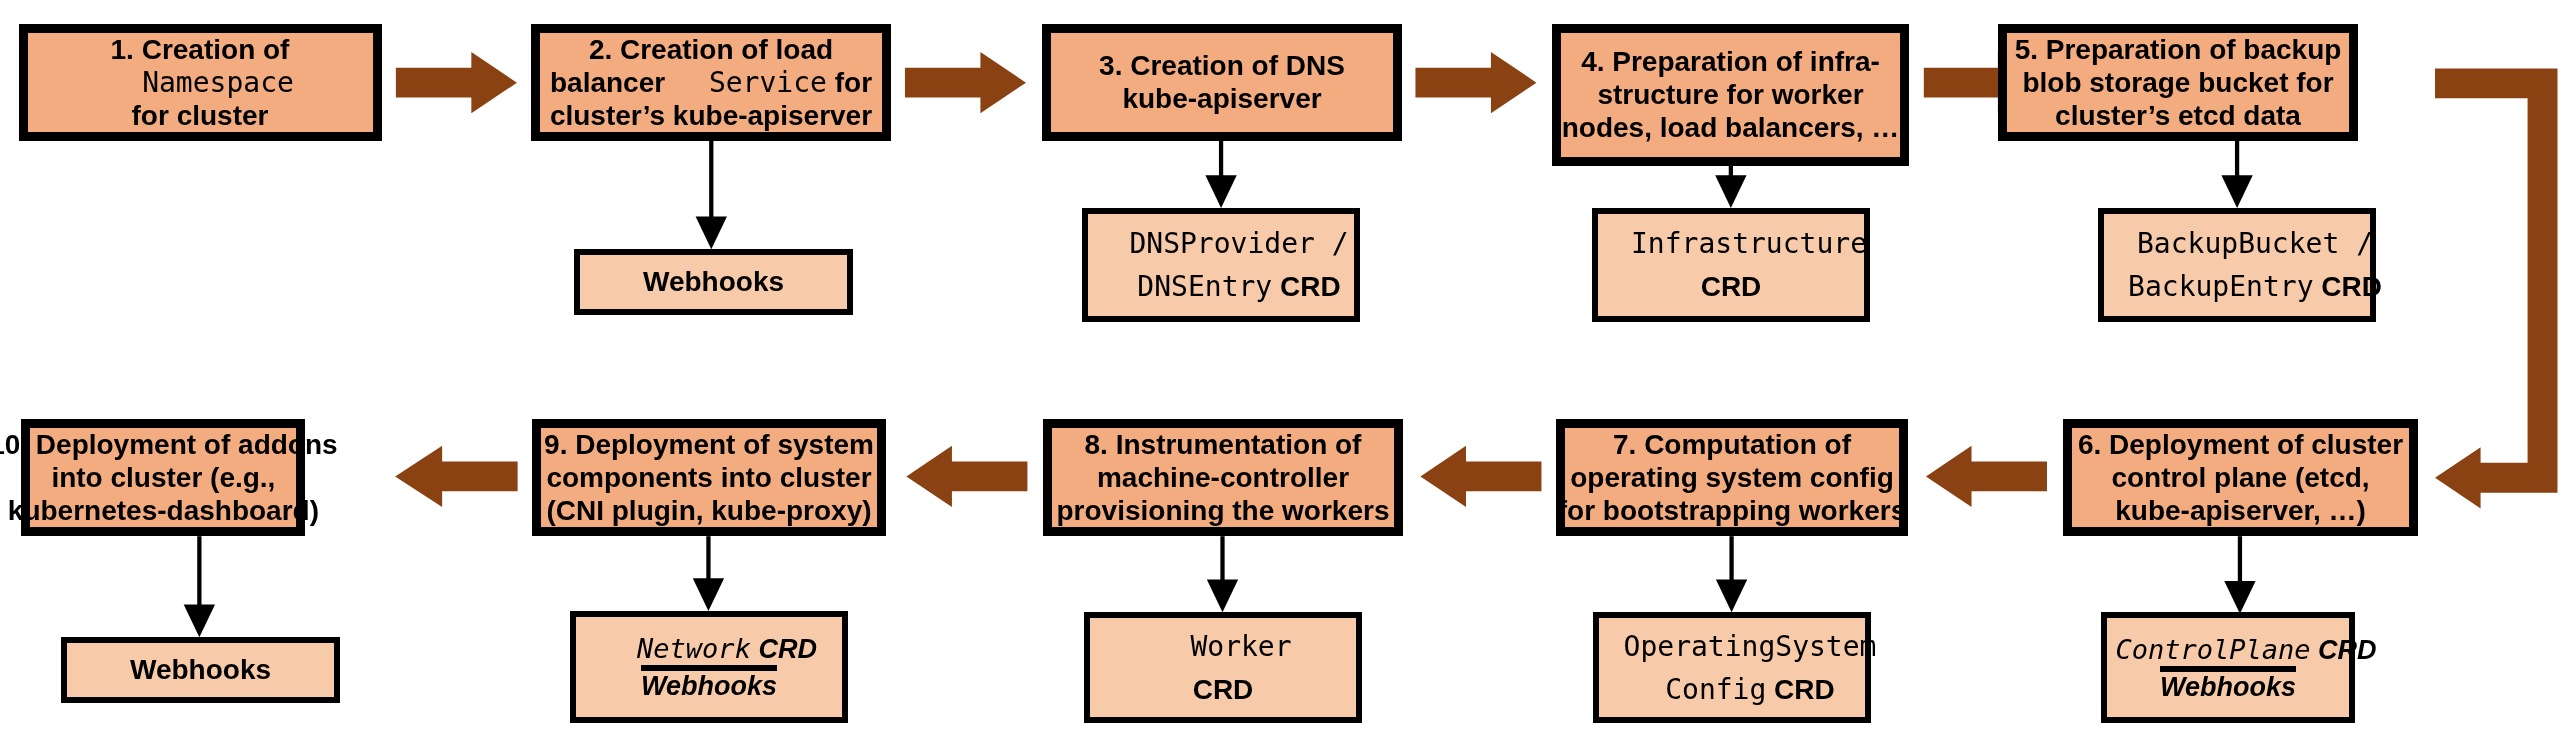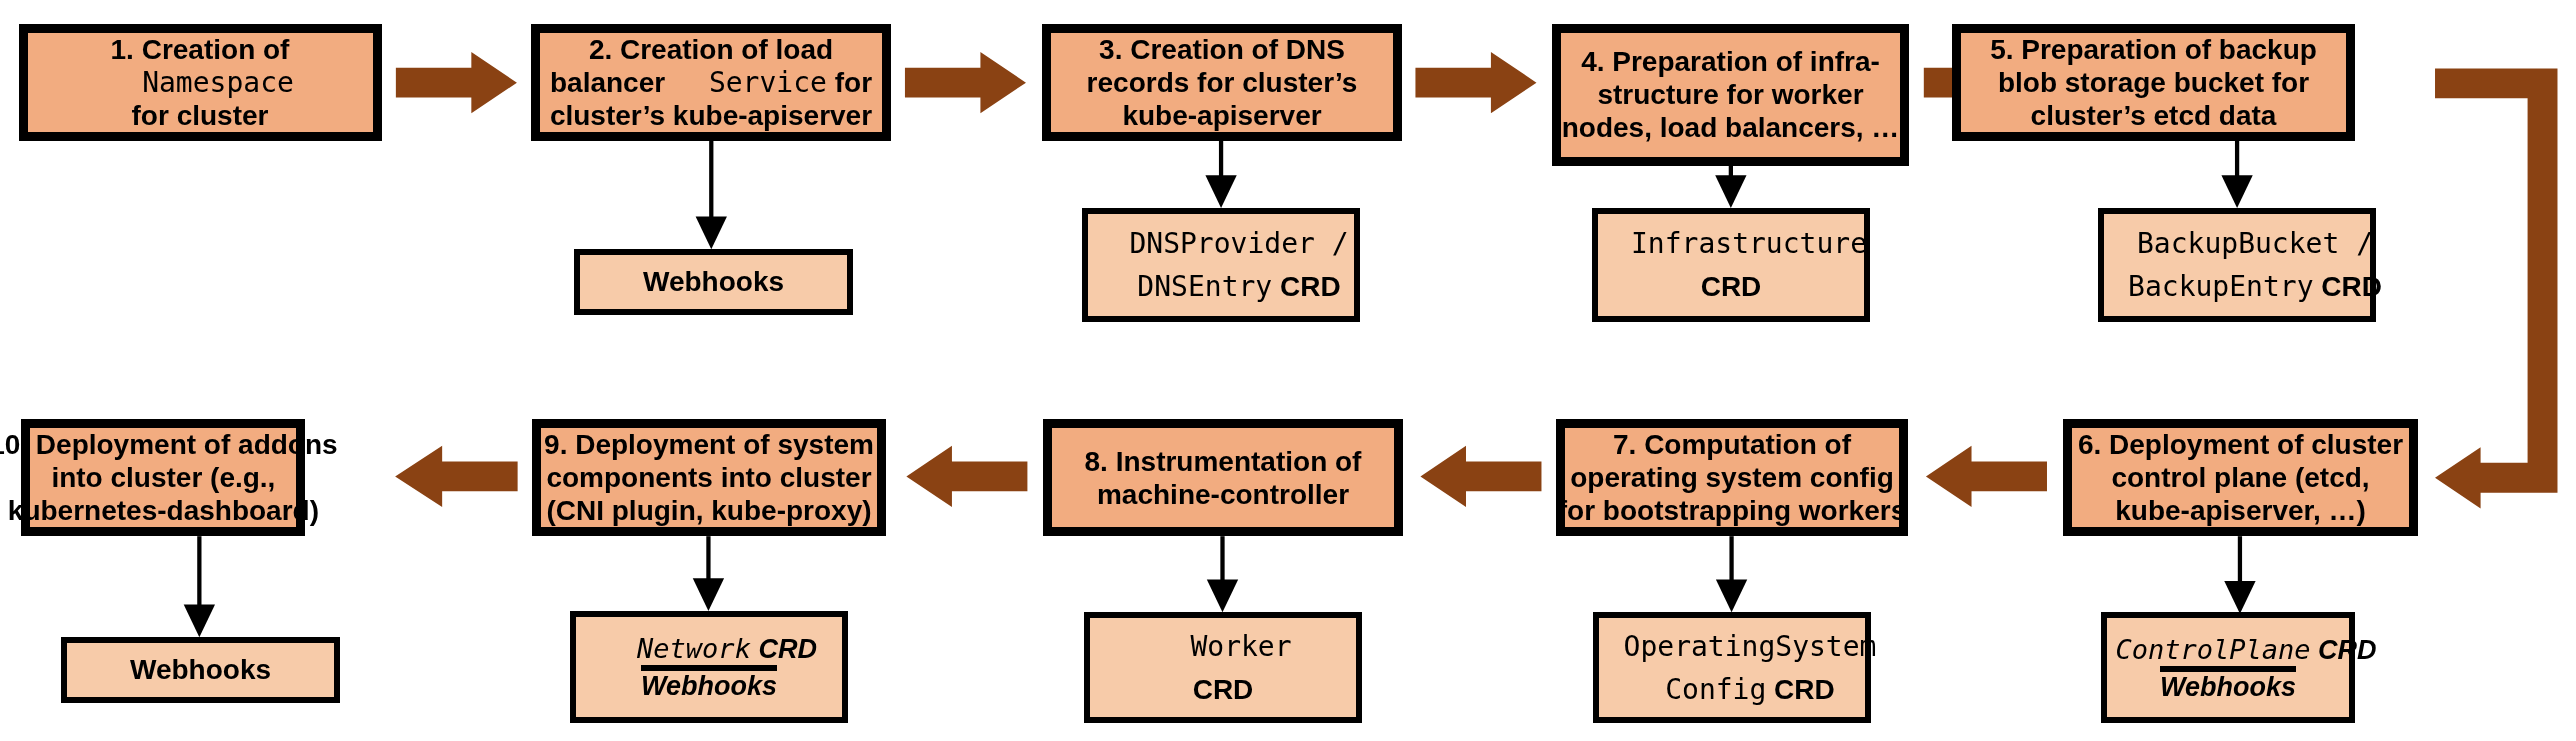--- a/index.html
+++ b/index.html
@@ -146,29 +146,28 @@
       <div class="line"><span class="mono">Namespace</span></div>
       <div class="line"><span class="sans">for cluster</span></div>
     </div>
   <div class="box main" style="left:531px;top:23.5px;width:360px;height:117px">
       <div class="line"><span class="sans">2. Creation of load</span></div>
       <div class="line"><span class="sans">balancer </span><span class="mono">Service</span><span class="sans"> for</span></div>
       <div class="line"><span class="sans">cluster’s kube-apiserver</span></div>
     </div>
   <div class="box main" style="left:1042px;top:23.5px;width:360px;height:117px">
       <div class="line"><span class="sans">3. Creation of DNS</span></div>
-      <div class="line"><span class="sans">records for cluster’s</span></div>
       <div class="line"><span class="sans">kube-apiserver</span></div>
     </div>
   <div class="box main" style="left:1552px;top:23.5px;width:357px;height:142px">
       <div class="line"><span class="sans">4. Preparation of infra-</span></div>
       <div class="line"><span class="sans">structure for worker</span></div>
       <div class="line"><span class="sans">nodes, load balancers, …</span></div>
     </div>
-  <div class="box main" style="left:1952px;top:23.5px;width:403px;height:117px">
+  <div class="box main" style="left:1998px;top:23.5px;width:360px;height:117px">
       <div class="line"><span class="sans">5. Preparation of backup</span></div>
       <div class="line"><span class="sans">blob storage bucket for</span></div>
       <div class="line"><span class="sans">cluster’s etcd data</span></div>
     </div>
 
   <div class="box sub single" style="left:574px;top:249px;width:279px;height:66px">
       <div class="line"><span class="sans">Webhooks</span></div>
     </div>
   <div class="box sub tall" style="left:1082px;top:208px;width:278px;height:114px">
       <div class="line"><span class="mono">DNSProvider /</span></div>
@@ -189,20 +188,21 @@
       <div class="line"><span class="sans">kube-apiserver, …)</span></div>
     </div>
   <div class="box main" style="left:1556px;top:419px;width:352px;height:117px">
       <div class="line"><span class="sans">7. Computation of</span></div>
       <div class="line"><span class="sans">operating system config</span></div>
       <div class="line"><span class="sans">for bootstrapping workers</span></div>
     </div>
   <div class="box main" style="left:1043px;top:419px;width:360px;height:117px">
       <div class="line"><span class="sans">8. Instrumentation of</span></div>
       <div class="line"><span class="sans">machine-controller</span></div>
+      <div class="line"><span class="sans">provisioning the workers</span></div>
     </div>
   <div class="box main" style="left:532px;top:419px;width:354px;height:117px">
       <div class="line"><span class="sans">9. Deployment of system</span></div>
       <div class="line"><span class="sans">components into cluster</span></div>
       <div class="line"><span class="sans">(CNI plugin, kube-proxy)</span></div>
     </div>
   <div class="box main" style="left:21.4px;top:419px;width:284px;height:117px">
       <div class="line"><span class="sans">10. Deployment of addons</span></div>
       <div class="line"><span class="sans">into cluster (e.g.,</span></div>
       <div class="line"><span class="sans">kubernetes-dashboard)</span></div>

